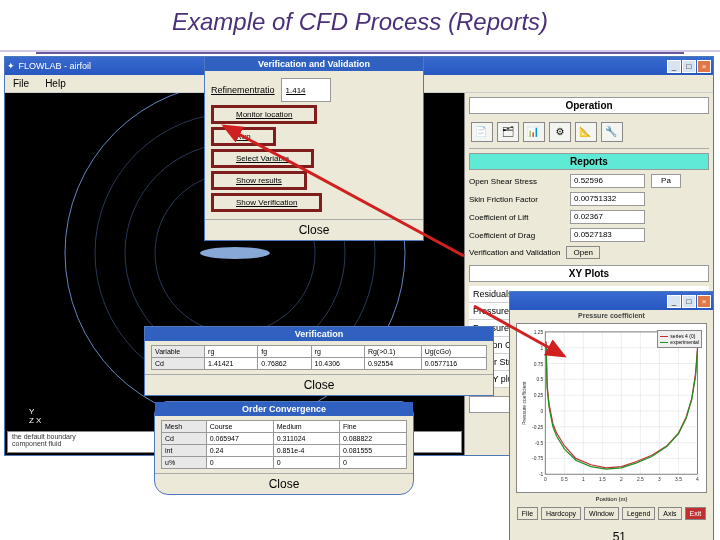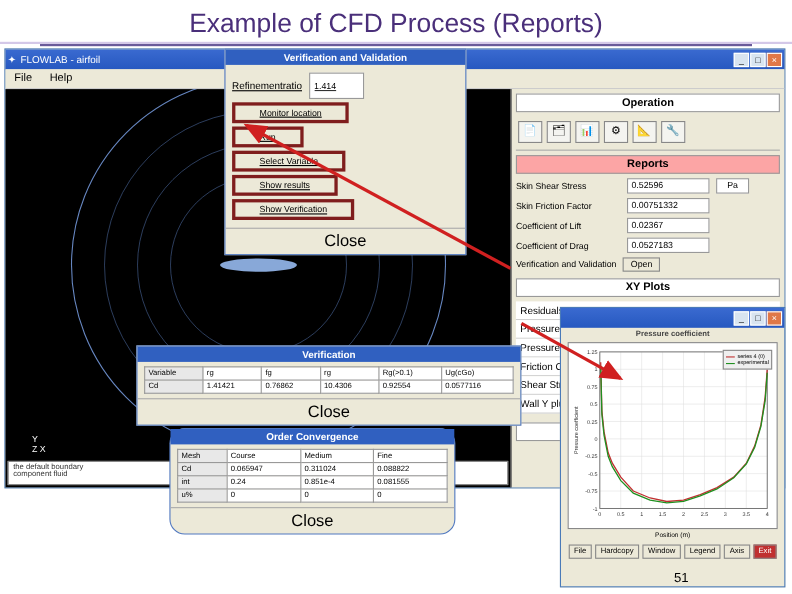--- a/index.html
+++ b/index.html
@@ -1,18 +1,18 @@
 <!DOCTYPE html>
 <html><head>
 <meta charset="utf-8">
 <style>
   * { box-sizing: border-box; margin: 0; padding: 0; font-family: Arial, sans-serif; }
   body { width: 720px; height: 540px; background: #fff; position: relative; overflow: hidden; }
   
-  .slide-title { font-size: 24px; color: #4a2f7a; text-align: center; padding: 8px 0 4px; font-weight: normal; }
+  .slide-title { font-size: 24px; color: #4a2f7a; text-align: center; padding: 8px 0 16px; font-weight: normal; font-style: italic; }
   .title-underline { height: 2px; background: linear-gradient(to right, transparent 5%, #6a5a9a 5%, #6a5a9a 95%, transparent 95%); margin-bottom: 2px; box-shadow: 0 -2px 0 #d4c8e8; }
   
   .stage { position: relative; width: 712px; height: 490px; margin: 0 auto; }
   
   
   .flowlab-window { position: absolute; left: 0; top: 0; width: 710px; height: 400px; background: #ece9d8; border: 1px solid #4a7ab8; }
   .titlebar { height: 18px; background: linear-gradient(to bottom, #3a6ad0, #2658c0); display: flex; align-items: center; justify-content: space-between; padding: 0 2px; }
   .titlebar-text { color: #fff; font-size: 9px; display: flex; align-items: center; gap: 4px; }
   .window-controls { display: flex; gap: 1px; }
   .wctrl { width: 14px; height: 13px; background: #d8e4f0; border: 1px solid #fff; font-size: 8px; text-align: center; line-height: 11px; cursor: pointer; }
@@ -23,41 +23,41 @@
   .flowlab-body { display: flex; height: calc(100% - 36px); }
   .canvas-area { width: 460px; background: #000; position: relative; border-right: 1px solid #888; }
   .axes-label { position: absolute; bottom: 30px; left: 24px; color: #fff; font-size: 8px; line-height: 9px; }
   .canvas-bottom { position: absolute; bottom: 2px; left: 2px; right: 2px; height: 22px; background: #fff; border: 1px solid #888; font-size: 7px; padding: 1px 4px; color: #333; overflow: hidden; }
   
   .right-panel { flex: 1; background: #ece9d8; padding: 4px; font-size: 9px; }
   .panel-header { background: #ffffff; text-align: center; font-weight: bold; padding: 2px; margin-bottom: 4px; border: 1px solid #999; font-size: 10px; }
   .toolbar-icons { display: flex; gap: 4px; padding: 4px 2px 6px; border-bottom: 1px solid #aaa; margin-bottom: 4px; }
   .ticon { width: 22px; height: 20px; background: #f4f4f0; border: 1px solid #888; font-size: 10px; text-align: center; line-height: 18px; cursor: pointer; }
   
-  .reports-section .panel-header { background: #fca5a5; }
+  .reports-section .panel-header { background: #5eead4; }
   .field-row { display: flex; align-items: center; gap: 6px; margin: 4px 0; font-size: 8px; }
   .field-label { width: 95px; }
   .field-box { flex: 0 0 75px; height: 14px; border: 1px solid #999; background: #fff; padding: 0 3px; line-height: 12px; font-size: 8px; }
   .small-box { width: 30px; height: 14px; border: 1px solid #999; background: #fff; font-size: 8px; line-height: 12px; text-align: center; }
   .open-btn { border: 1px solid #888; background: #ece9d8; padding: 1px 6px; font-size: 8px; cursor: pointer; }
   
   .xy-plots { margin-top: 6px; }
   .list-item { padding: 3px 4px; font-size: 9px; border-bottom: 1px solid #d0d0d0; cursor: pointer; background: #fff; }
   .list-item:first-of-type { border-top: 1px solid #aaa; }
   
   .desc-header { margin-top: 8px; }
   
   
   .dialog { position: absolute; background: #ece9d8; border: 1px solid #5078c0; font-size: 9px; }
   .dialog-title { height: 14px; background: #3060c0; color: #fff; text-align: center; font-size: 9px; line-height: 14px; font-weight: bold; }
   .dialog-body { padding: 4px 6px; }
   .dlg-row { display: flex; align-items: center; gap: 6px; margin: 3px 0; text-decoration: underline; }
   .dlg-btn { border: 3px solid #7f1d1d; background: #ece9d8; padding: 2px 22px; font-size: 8px; cursor: pointer; text-align: right; }
   .dlg-input { border: 1px solid #999; background: #fff; padding: 1px 4px; font-size: 8px; height: 24px; width: 50px; }
-  .close-bar { text-align: center; padding: 3px; font-size: 15px; cursor: pointer; border-top: 1px solid #aaa; }
+  .close-bar { text-align: center; padding: 3px; font-size: 12px; cursor: pointer; border-top: 1px solid #aaa; }
   
   .tbl { width: 100%; border-collapse: collapse; font-size: 7px; }
   .tbl td { border: 1px solid #999; padding: 2px 3px; background: #fff; }
   .tbl td:first-child { background: #e8e8e8; }
   
   
   .arrow { position: absolute; pointer-events: none; }
   
   
   .chart-window { position: absolute; right: 2px; bottom: 0; width: 205px; height: 255px; background: #ece9d8; border: 1px solid #4a7ab8; z-index: 50; }
@@ -118,21 +118,21 @@
           <span class="ticon">📄</span>
           <span class="ticon">🗂</span>
           <span class="ticon">📊</span>
           <span class="ticon">⚙</span>
           <span class="ticon">📐</span>
           <span class="ticon">🔧</span>
         </div>
         <div class="reports-section">
           <div class="panel-header">Reports</div>
           <div class="field-row">
-            <span class="field-label">Skin Shear Stress</span>
+            <span class="field-label">Open Shear Stress</span>
             <span class="field-box">0.52596</span>
             <span class="small-box">Pa</span>
           </div>
           <div class="field-row">
             <span class="field-label">Skin Friction Factor</span>
             <span class="field-box">0.00751332</span>
           </div>
           <div class="field-row">
             <span class="field-label">Coefficient of Lift</span>
             <span class="field-box">0.02367</span>
@@ -179,21 +179,21 @@
       <div class="dlg-row">
           <button class="dlg-btn">Show results</button>
         </div>
       <div class="dlg-row">
           <button class="dlg-btn">Show Verification</button>
         </div>
     </div>
     <div class="close-bar">Close</div>
   </div>
 
-  <div class="dialog" style="left:120px; top:270px; width:350px; z-index:25;">
+  <div class="dialog" style="left:140px; top:270px; width:350px; z-index:25;">
     <div class="dialog-title">Verification</div>
     <div class="dialog-body">
       <table class="tbl">
         <tbody>
             <tr>
           <td>Variable</td>
           <td>rg</td>
           <td>fg</td>
           <td>rg</td>
           <td>Rg(&gt;0.1)</td>

